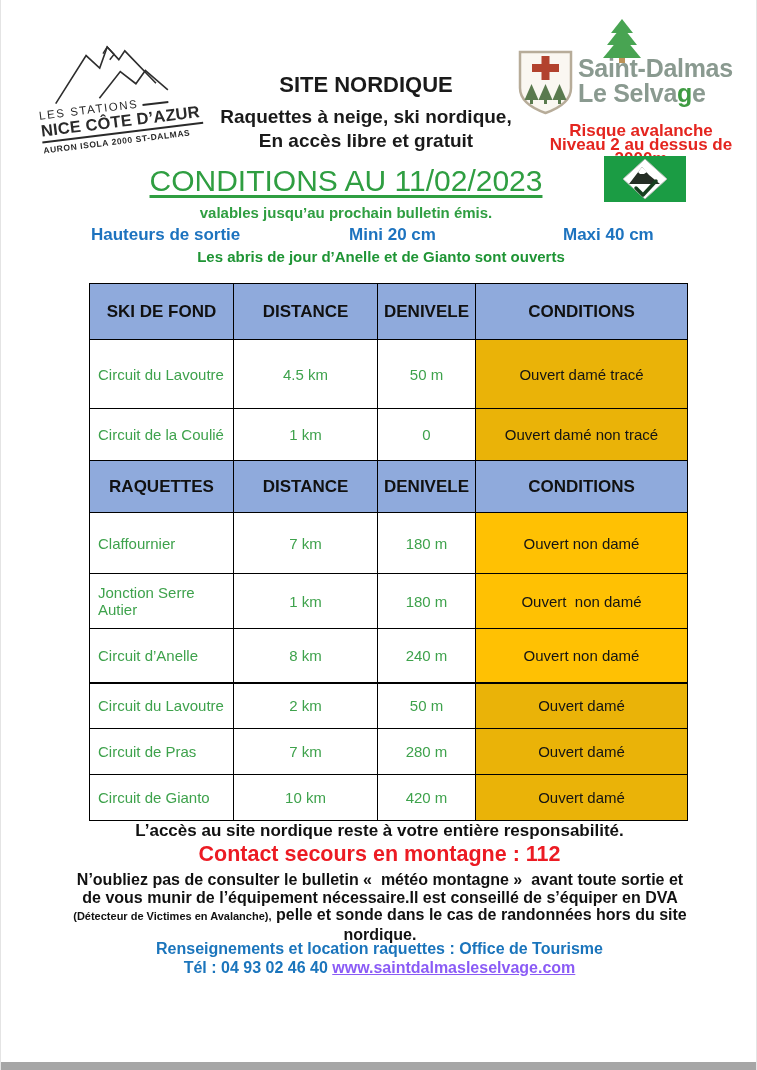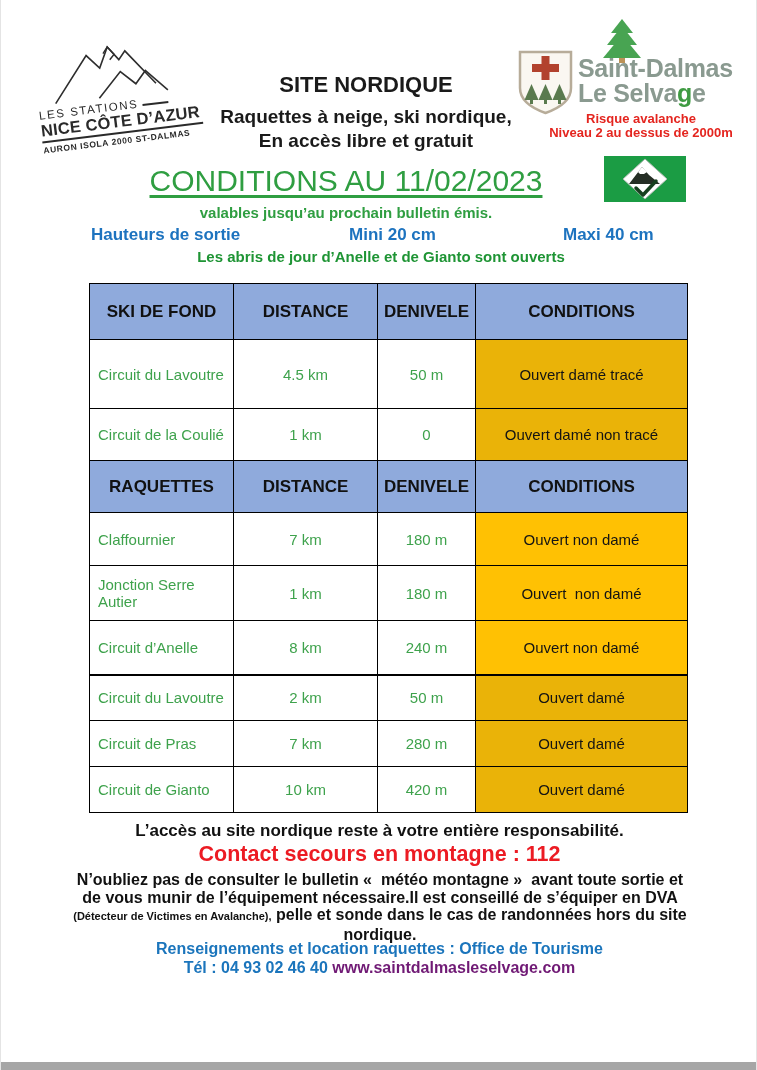--- a/index.html
+++ b/index.html
@@ -26,21 +26,21 @@
   .sub1 { position:absolute; top:106px; width:100%; font-size:19px; font-weight:bold; }
   .sub2 { position:absolute; top:130px; width:100%; font-size:19px; font-weight:bold; }
 
   
   .sd-crest { left:516px; top:50px; }
   .sd-name { left:577px; top:56px; font-size:25px; line-height:25px; font-weight:bold; color:#8a9a90; letter-spacing:-0.3px; white-space:nowrap; }
   .sd-name .green-g { color:#3f9b42; }
   .tree-icon { left:600px; top:17px; opacity:0.95; }
 
   
-  .risk-text { left:540px; top:112px; width:200px; text-align:center; color:#e4251f; font-size:13px; font-weight:bold; line-height:14px; }
+  .risk-text { left:540px; top:124px; width:200px; text-align:center; color:#e4251f; font-size:17px; font-weight:bold; line-height:14px; }
   .flag { left:603px; top:156px; }
 
   
   .cond-title { left:80px; top:164px; width:530px; text-align:center; color:#2f9e41; font-size:30px; font-weight:500; text-decoration:underline; text-underline-offset:4px; }
   .valables { left:80px; top:204px; width:530px; text-align:center; color:#2f9e41; font-size:15px; font-weight:bold; }
   .snow-label { left:90px; top:225px; color:#1d73bf; font-size:17px; font-weight:bold; }
   .snow-mini  { left:348px; top:225px; color:#1d73bf; font-size:17px; font-weight:bold; }
   .snow-maxi  { left:562px; top:225px; color:#1d73bf; font-size:17px; font-weight:bold; }
   .shelters { left:80px; top:248px; width:600px; text-align:center; color:#1e9434; font-size:15px; font-weight:bold; }
 
@@ -55,21 +55,21 @@
   .cond-cell.yellow { background:#ffc103; }
   tr.thick-top td { border-top:2.5px solid #000; }
 
   
   .resp { left:0; top:821px; width:757px; text-align:center; font-size:17px; font-weight:bold; color:#111; }
   .emerg { left:0; top:842px; width:757px; text-align:center; font-size:21.5px; font-weight:bold; color:#ec1b23; }
   .advice { left:69px; top:871px; width:620px; text-align:center; font-size:16px; line-height:17.5px; font-weight:bold; color:#111; }
   .advice .small { font-size:11px; }
   .info-line { left:0; top:940px; width:757px; text-align:center; font-size:16px; font-weight:bold; color:#1b75bc; }
   .tel-line { left:0; top:959px; width:757px; text-align:center; font-size:16px; font-weight:bold; color:#1b75bc; }
-  .tel-line a { color:#701a75; cursor:pointer; }
+  .tel-line a { color:#8b5cf6; text-decoration:underline; cursor:pointer; }
   .bottom-bar { left:0; top:1062px; width:757px; height:8px; background:#a6a6a6; }
 </style>
 </head>
 <body>
 
 <div class="page">
 
   <div class="abs nca-logo">
     <svg class="nca-mountains" width="130" height="56" viewBox="0 0 130 56">
       <polyline points="2,54 38,10 50,24 60,4 70,18 77,10 104,46" fill="none" stroke="#2e2e2e" stroke-width="1.6"></polyline>
@@ -157,21 +157,21 @@
           <td class="distance-cell">1 km</td>
           <td class="denivele-cell">0</td>
           <td class="cond-cell green">Ouvert damé non tracé</td>
         </tr>
         <tr style="height: 52px;">
           <td class="th">RAQUETTES</td>
           <td class="th">DISTANCE</td>
           <td class="th">DENIVELE</td>
           <td class="th">CONDITIONS</td>
         </tr>
-        <tr style="height: 53px;">
+        <tr style="height: 61px;">
           <td class="name-cell">Claffournier</td>
           <td class="distance-cell">7 km</td>
           <td class="denivele-cell">180 m</td>
           <td class="cond-cell yellow">Ouvert non damé</td>
         </tr>
         <tr style="height: 55px;">
           <td class="name-cell">Jonction Serre Autier</td>
           <td class="distance-cell">1 km</td>
           <td class="denivele-cell">180 m</td>
           <td class="cond-cell yellow">Ouvert&nbsp; non damé</td>

